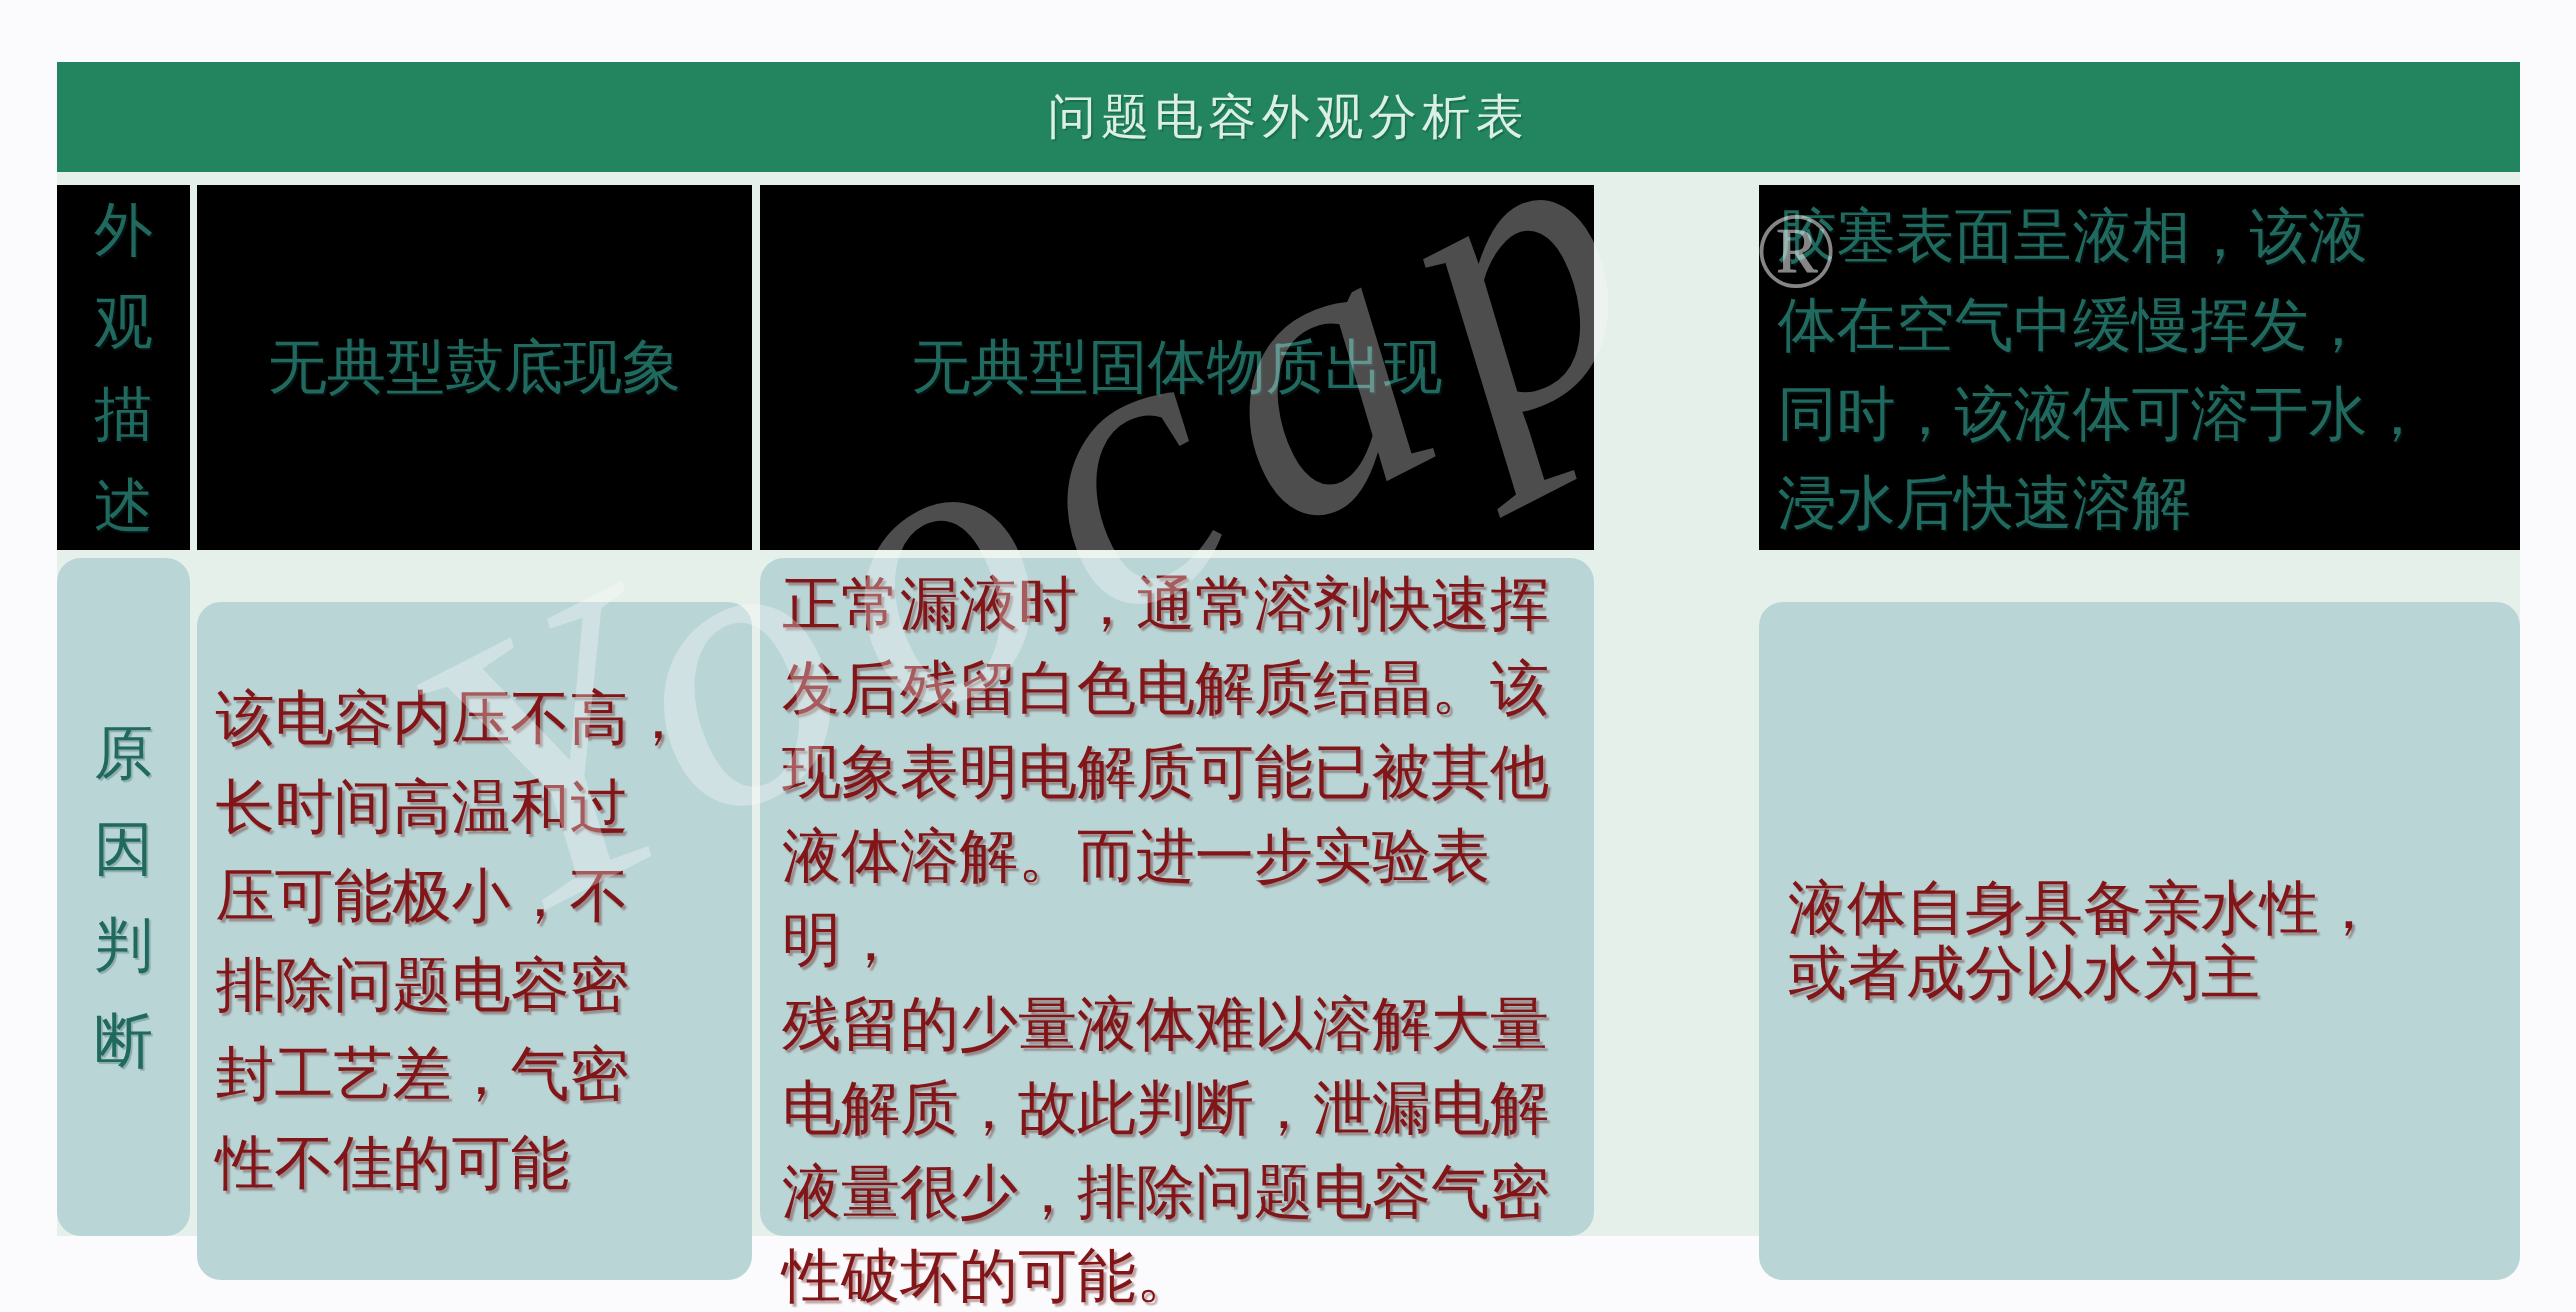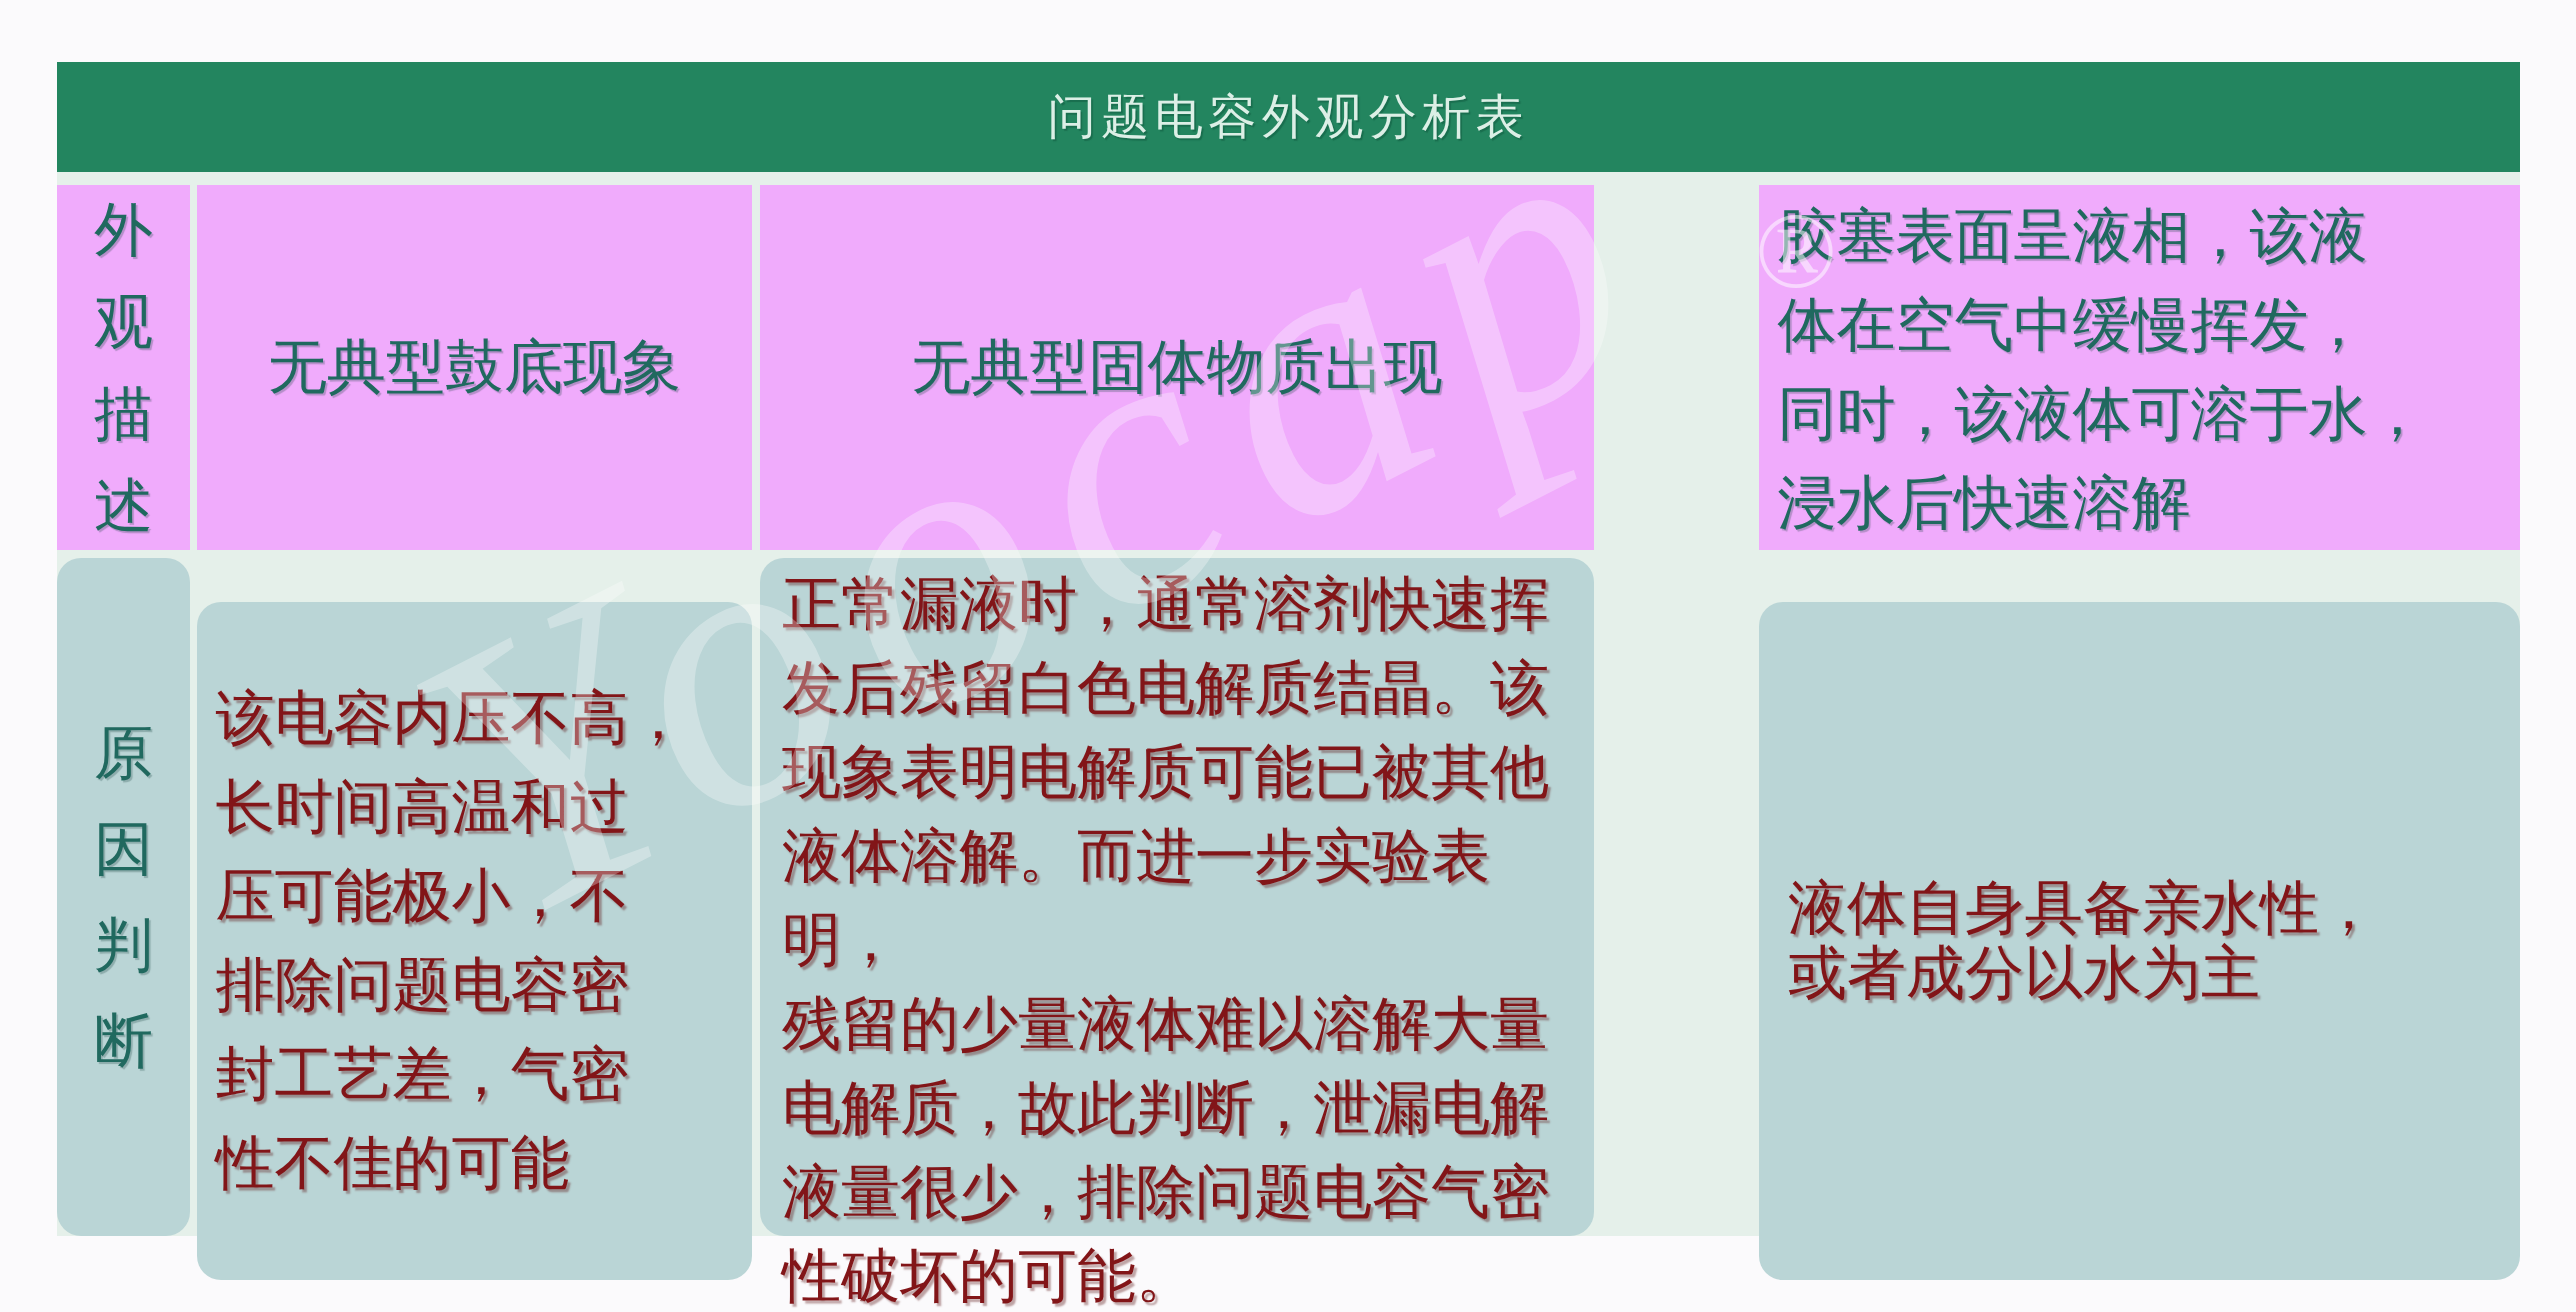--- a/index.html
+++ b/index.html
@@ -21,21 +21,21 @@
     background:#23855f;
     display:flex;align-items:center;justify-content:center;
   }
   .title-text{
     font-size:48px;color:#dcefe6;letter-spacing:5.5px;
     text-shadow:1.8px 1.8px 0.9px rgba(10,70,50,0.35);
   }
 
   .cell{position:absolute;box-sizing:border-box;font-size:59px;}
   
-  .r1{top:123px;height:365px;background:#f0abfc;color:#20695f;
+  .r1{top:123px;height:365px;background:#000000;color:#20695f;
       text-shadow:1.8px 1.8px 0.9px rgba(25,70,63,0.28);}
   .r2{top:496px;height:678px;background:#bad5d6;color:#821518;
       text-shadow:2.8px 2.8px 1.8px rgba(90,18,18,0.38);border-radius:24px;}
   
   .c1{left:0;width:133px;}
   .c2{left:140px;width:555px;}
   .c3{left:703px;width:834px;}
   .c4{left:1702px;width:761px;}
 
   .label-cell{display:flex;align-items:center;justify-content:center;

